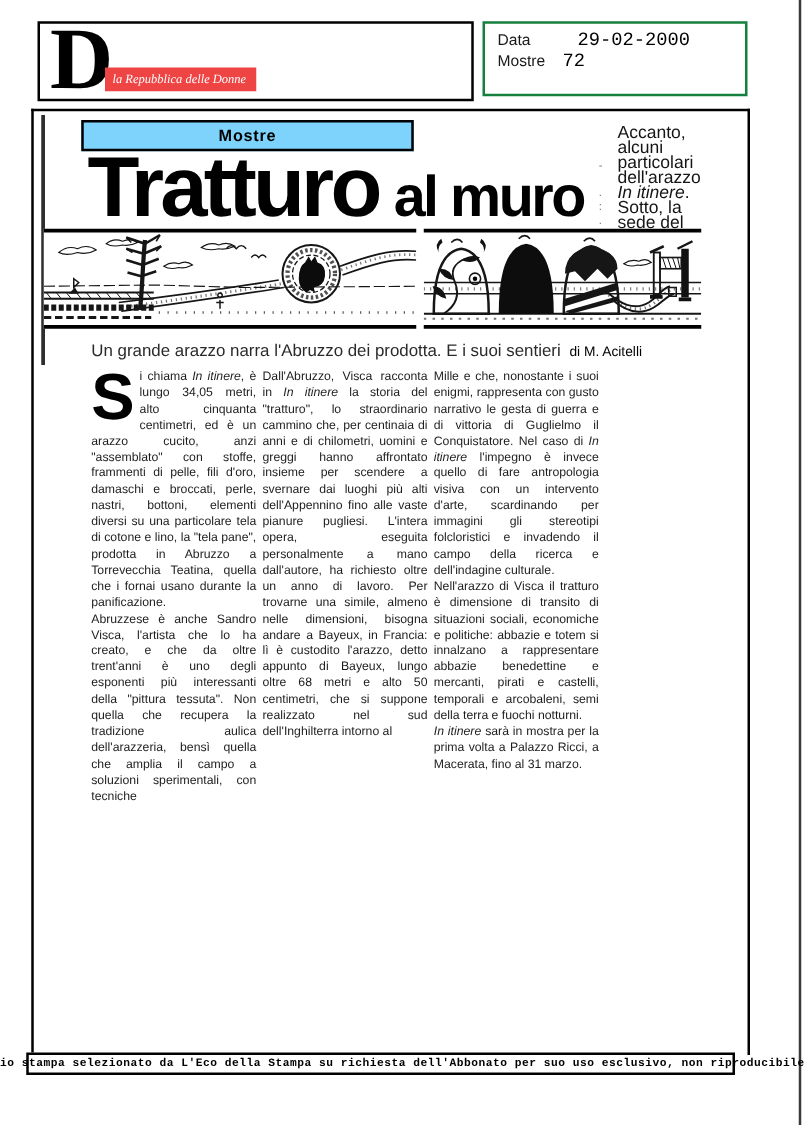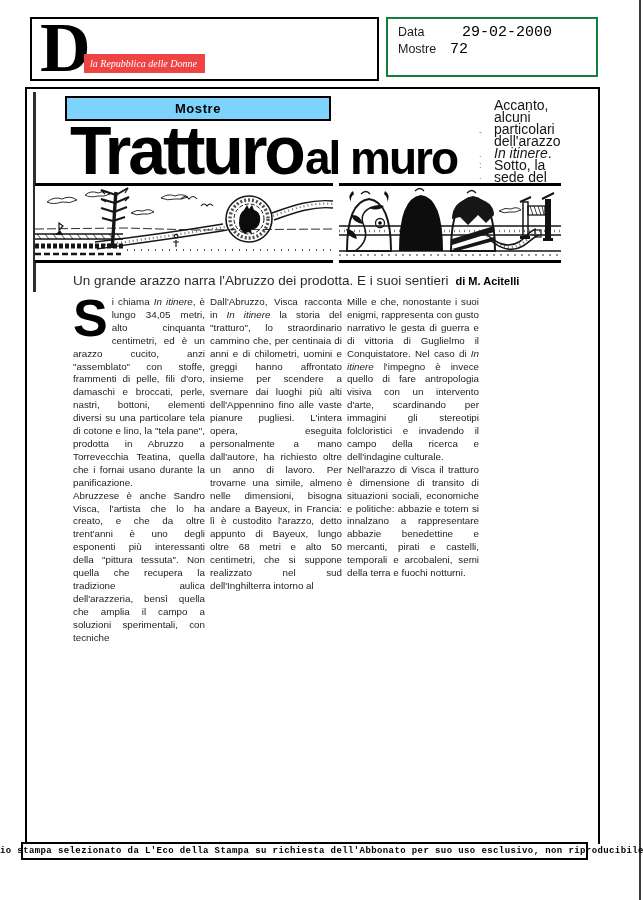--- a/index.html
+++ b/index.html
@@ -28,33 +28,33 @@
   .main-box{position:absolute;left:25px;top:87px;width:571px;height:755px;background:#fff;
     border:2px solid #000;border-bottom:none;}
   .clip-mark{position:absolute;left:6px;top:3px;width:3px;height:200px;background:#2e2e2e;}
 
   .kicker-box{position:absolute;left:38px;top:7px;width:262px;height:21px;border:2px solid #000;
     display:flex;align-items:center;justify-content:center;background:#7dd3fc;text-align:center;}
   .kicker{font-weight:bold;font-size:13px;letter-spacing:.6px;color:#000;}
 
   .headline{position:absolute;left:43px;top:22px;white-space:nowrap;color:#000;}
   .headline .big{font-size:68px;font-weight:bold;letter-spacing:-3px;}
-  .headline .small{font-size:46px;font-weight:bold;letter-spacing:-2px;margin-left:2px;}
+  .headline .small{font-size:46px;font-weight:bold;letter-spacing:-2px;margin-left:12px;}
 
   .caption{position:absolute;left:467px;top:10px;width:78px;font-size:14px;line-height:12px;color:#151515;}
   .caption i{font-style:italic;}
   .caption-marks{position:absolute;left:452px;top:38px;width:6px;color:#777;font-size:9px;line-height:11px;}
 
   .illus{position:absolute;top:94px;height:80px;border-top:3px solid #000;border-bottom:3px solid #000;box-sizing:border-box;background:#fff;}
   .illus-left{left:8px;width:298px;}
   .illus-right{left:312px;width:222px;}
   .illus svg{display:block;width:100%;height:74px;}
 
   .standfirst{position:absolute;left:46px;top:184px;font-size:13.5px;color:#2a2a2a;white-space:nowrap;}
-  .byline{font-size:11px;font-weight:bold;color:#000;margin-left:7px;}
+  .byline{font-size:11px;font-weight:normal;color:#000;margin-left:7px;}
 
   .columns{position:absolute;left:46px;top:207px;width:406px;display:flex;gap:5px;}
   .col{width:132px;font-size:9.8px;line-height:12.9px;text-align:justify;color:#1c1c1c;}
   .col p{margin:0;}
   .col i{font-style:italic;}
   .dropcap{float:left;font-size:52px;line-height:40px;font-weight:bold;color:#000;margin:2px 4px 0 0;}
 
   .footer-box{position:absolute;left:21px;top:842px;width:563px;height:14px;border:2px solid #000;background:#fff;
     display:flex;align-items:center;justify-content:center;}
   .footer-text{font-family:"Liberation Mono",monospace;font-size:9px;font-weight:bold;letter-spacing:.4px;white-space:nowrap;color:#000;}
@@ -190,19 +190,20 @@
       <div class="col">
         <p><span class="dropcap">S</span><span>i chiama </span><i>In itinere</i><span>, è lungo 34,05 metri, alto cinquanta centimetri, ed è un arazzo cucito, anzi "assemblato" con stoffe, frammenti di pelle, fili d'oro, damaschi e broccati, perle, nastri, bottoni, elementi diversi su una particolare tela di cotone e lino, la "tela pane", prodotta in Abruzzo a Torrevecchia Teatina, quella che i fornai usano durante la panificazione.</span></p>
         <p><span>Abruzzese è anche Sandro Visca, l'artista che lo ha creato, e che da oltre trent'anni è uno degli esponenti più interessanti della "pittura tessuta". Non quella che recupera la tradizione aulica dell'arazzeria, bensì quella che amplia il campo a soluzioni sperimentali, con tecniche</span></p>
       </div>
       <div class="col">
         <p><span>Dall'Abruzzo, Visca racconta in </span><i>In itinere</i><span> la storia del "tratturo", lo straordinario cammino che, per centinaia di anni e di chilometri, uomini e greggi hanno affrontato insieme per scendere a svernare dai luoghi più alti dell'Appennino fino alle vaste pianure pugliesi. L'intera opera, eseguita personalmente a mano dall'autore, ha richiesto oltre un anno di lavoro. Per trovarne una simile, almeno nelle dimensioni, bisogna andare a Bayeux, in Francia: lì è custodito l'arazzo, detto appunto di Bayeux, lungo oltre 68 metri e alto 50 centimetri, che si suppone realizzato nel sud dell'Inghilterra intorno al</span></p>
       </div>
       <div class="col">
         <p><span>Mille e che, nonostante i suoi enigmi, rappresenta con gusto narrativo le gesta di guerra e di vittoria di Guglielmo il Conquistatore. Nel caso di </span><i>In itinere</i><span> l'impegno è invece quello di fare antropologia visiva con un intervento d'arte, scardinando per immagini gli stereotipi folcloristici e invadendo il campo della ricerca e dell'indagine culturale.</span></p>
         <p><span>Nell'arazzo di Visca il tratturo è dimensione di transito di situazioni sociali, economiche e politiche: abbazie e totem si innalzano a rappresentare abbazie benedettine e mercanti, pirati e castelli, temporali e arcobaleni, semi della terra e fuochi notturni.</span></p>
+        <p><i>In itinere</i><span> sarà in mostra per la prima volta a Palazzo Ricci, a Macerata, fino al 31 marzo.</span></p>
       </div>
     </div>
 </div>
 
 <div class="footer-box">
   <span class="footer-text">Ritaglio stampa selezionato da L'Eco della Stampa su richiesta dell'Abbonato per suo uso esclusivo, non riproducibile</span>
 </div>
 
 </body></html>

